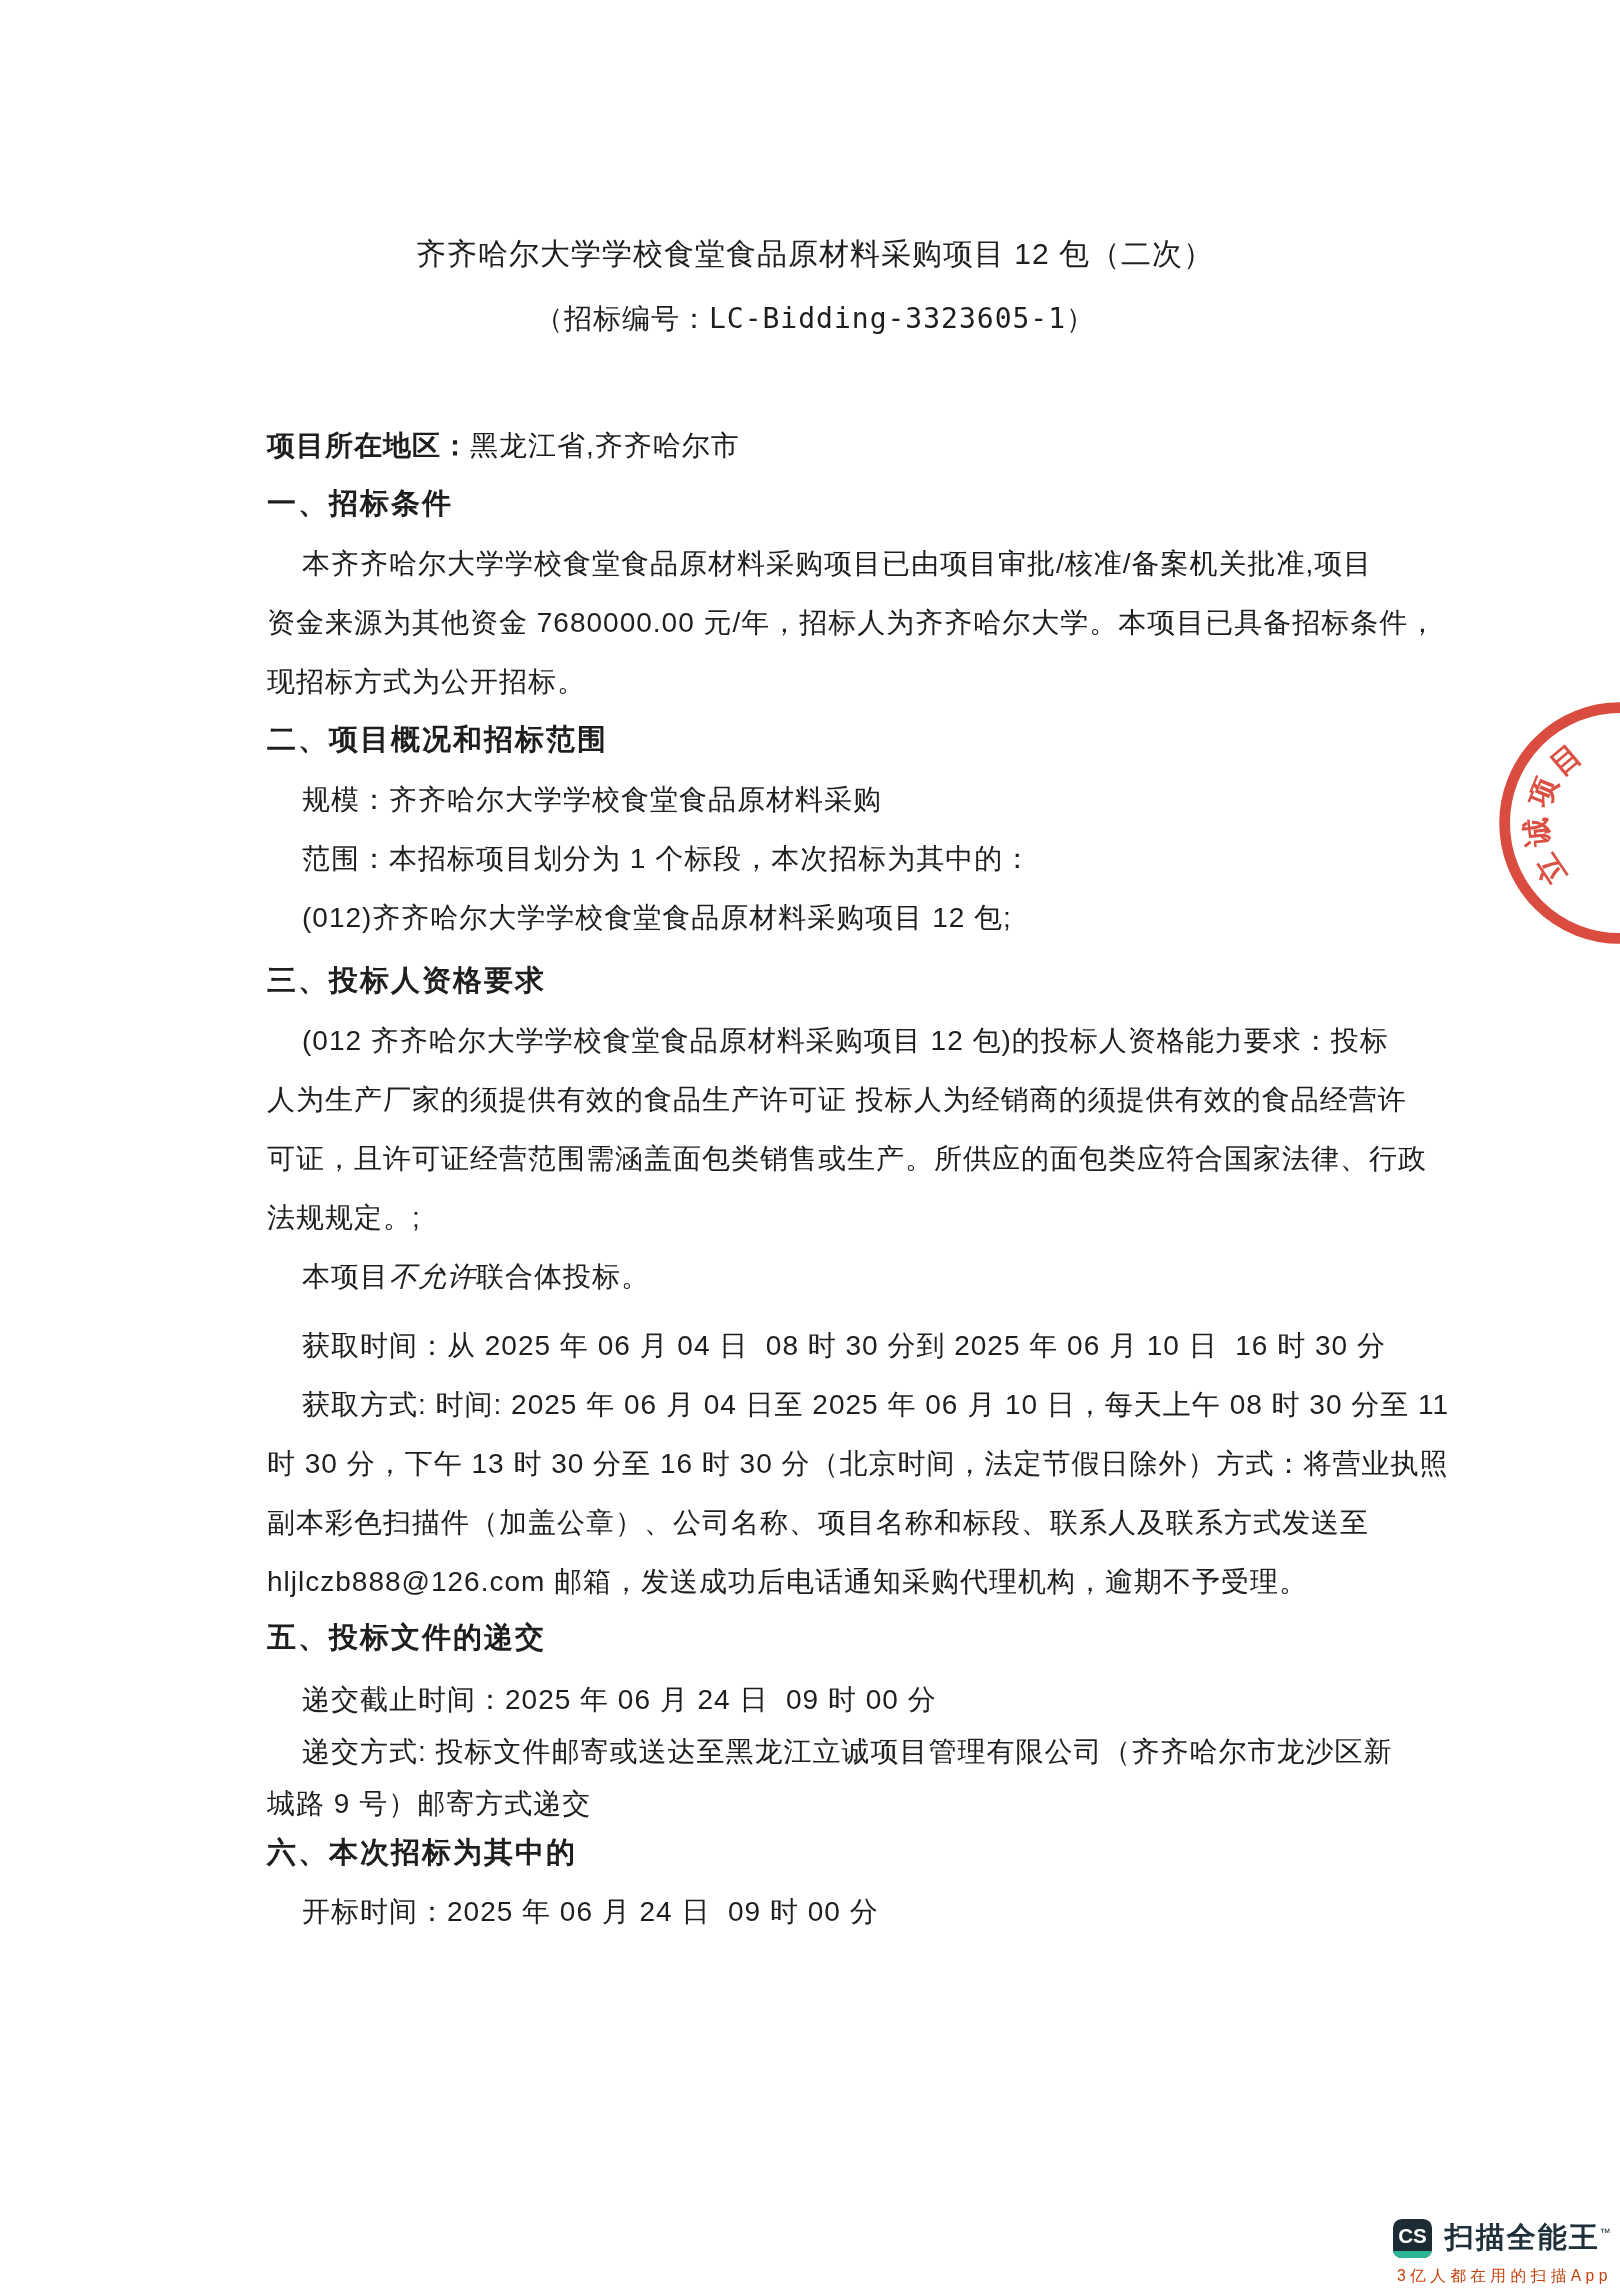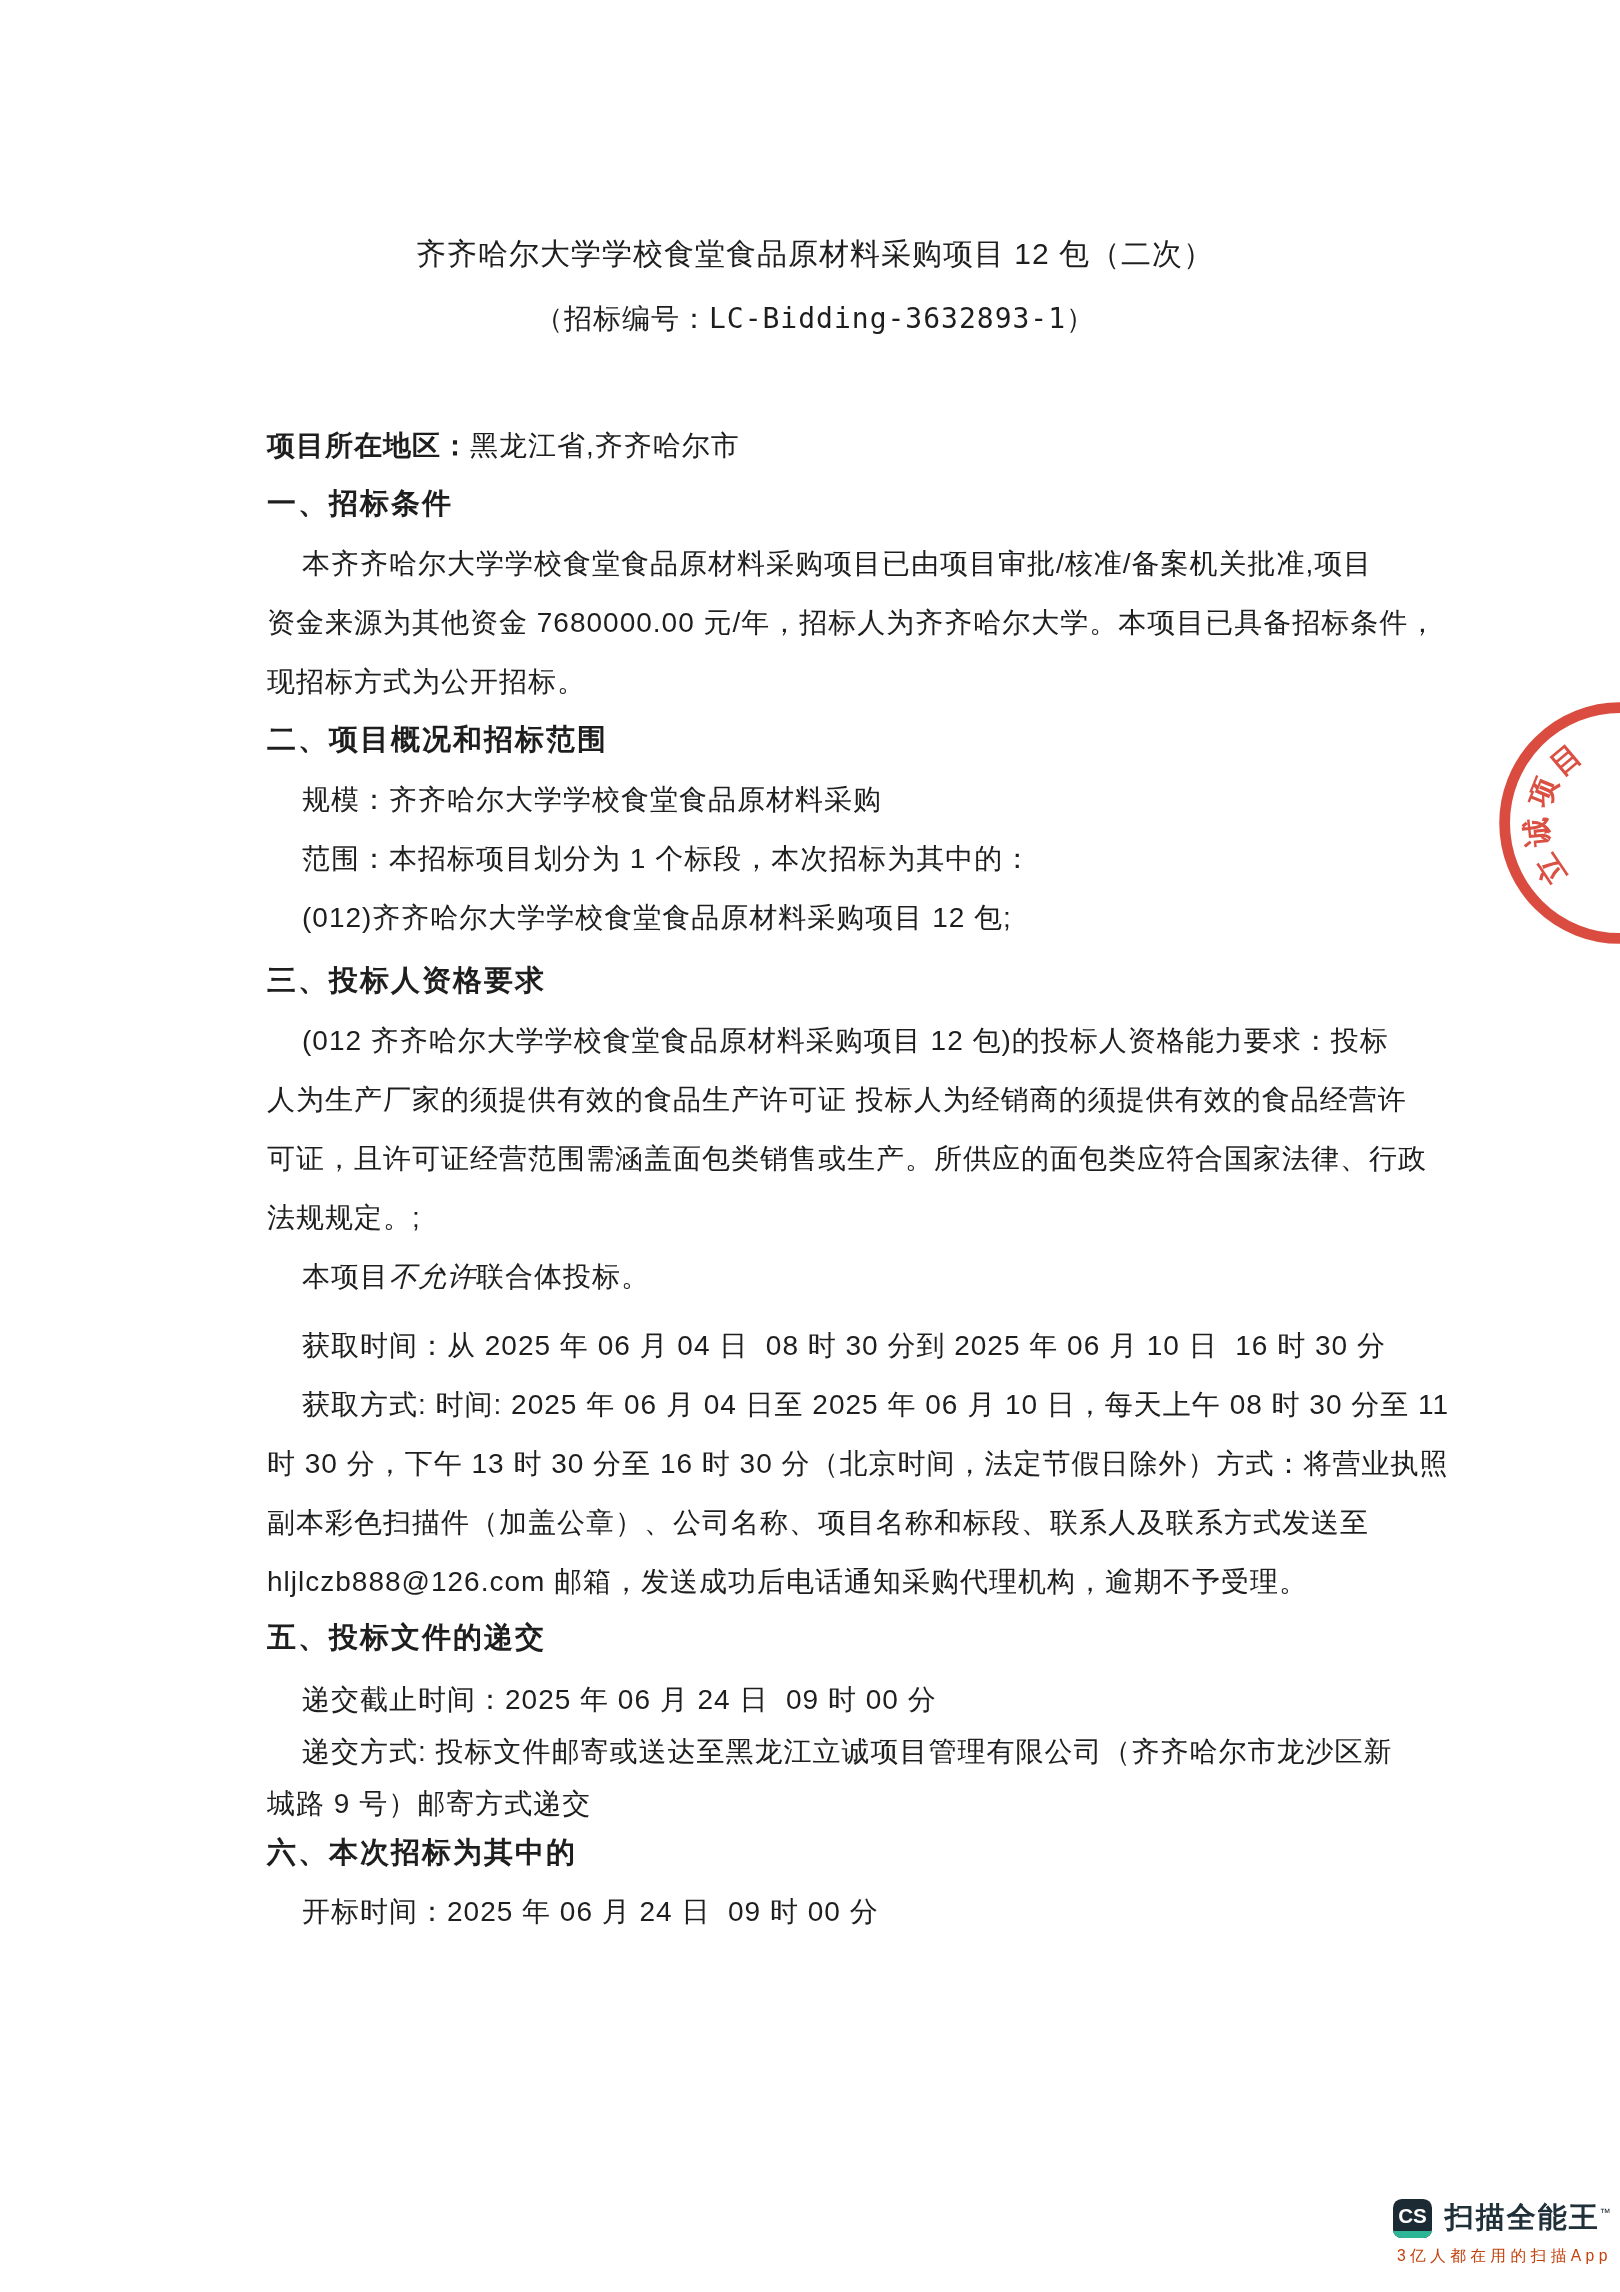--- a/index.html
+++ b/index.html
@@ -25,38 +25,38 @@
   .mt0{margin-top:0;} .mt2{margin-top:2px;} .mt4{margin-top:3.9px;} .mt6{margin-top:5.9px;}
   .mt8{margin-top:7.8px;} .mt10{margin-top:9.8px;} .mt12{margin-top:11.8px;font-family:Liberation Serif, serif;} .mt14{margin-top:13.7px;}
   .mt24{margin-top:23.5px;} .mt86{margin-top:84px;}
 
   
   .stamp { position:absolute; right:0; top:686px; width:132px; height:284px; pointer-events:none; }
   .schar { position:absolute; color:#d6382a; font-size:29px; font-weight:700; opacity:.88; line-height:29px; }
 
   
   .wm { position:absolute; left:1393px; top:2198px; }
-  .wm-row { display:flex; align-items:center; gap:12.7px; }
+  .wm-row { display:flex; align-items:center; gap:12.7px;margin-top:20px; }
   .wm-icon { width:39px; height:39px; background:#1c2a33; border-radius:8.8px; position:relative;
              display:flex; align-items:center; justify-content:center; overflow:hidden; flex:0 0 auto; }
   .wm-cs { color:#ffffff; font-weight:700; font-size:20.6px; margin-top:-4.9px; }
   .wm-green { position:absolute; bottom:0; left:0; right:0; height:6.9px; background:#2db696; }
   .wm-name { font-size:29px; font-weight:700; color:#203039; letter-spacing:2px; white-space:nowrap; }
   .wm-name sup { font-size:10.8px; font-weight:400; }
   .wm-tagline { margin-top:7.8px; font-size:15.7px; color:#c2410c; letter-spacing:4.4px; padding-left:3.9px; white-space:nowrap; }
 </style>
 </head>
 <body>
 
 <div class="page">
 
   <div class="content">
 
     <div class="doc-title">齐齐哈尔大学学校食堂食品原材料采购项目 12 包（二次）</div>
-    <div class="doc-subtitle mt24">（招标编号：LC-Bidding-3632893-1）</div>
+    <div class="doc-subtitle mt24">（招标编号：LC-Bidding-3323605-1）</div>
 
     <div class="location mt86"><span class="loc-label">项目所在地区：</span><span>黑龙江省,齐齐哈尔市</span></div>
 
     <div class="heading mt14">一、招标条件</div>
     <div class="para mt8">
       <div class="line ind">本齐齐哈尔大学学校食堂食品原材料采购项目已由项目审批/核准/备案机关批准,项目</div>
       <div class="line">资金来源为其他资金 7680000.00 元/年，招标人为齐齐哈尔大学。本项目已具备招标条件，</div>
       <div class="line">现招标方式为公开招标。</div>
     </div>
 

